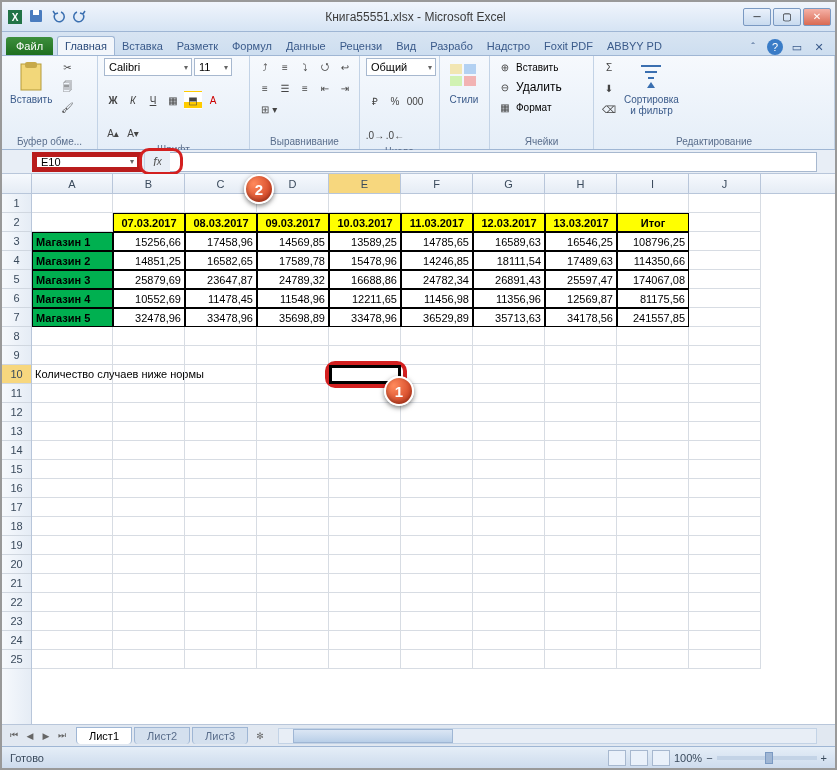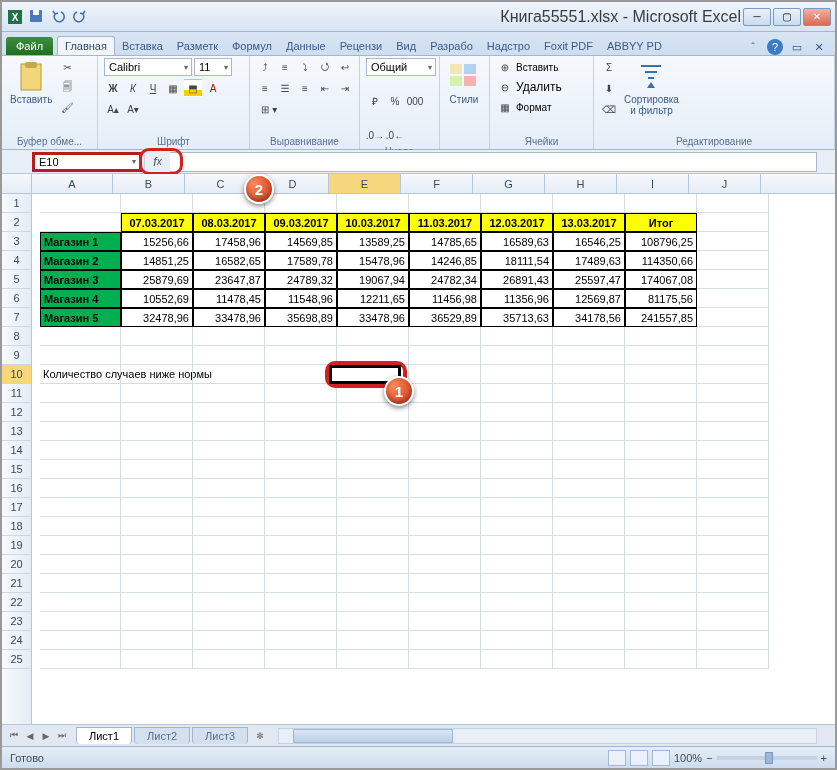--- a/index.html
+++ b/index.html
@@ -2,21 +2,21 @@
 <html><head>
 <meta charset="utf-8">
 <style>
 * { box-sizing: border-box; margin: 0; padding: 0; font-family: "Segoe UI", Tahoma, sans-serif; }
 body { background: #fff; width: 837px; height: 770px; position: relative; overflow: hidden; border: 2px solid #999; }
 
 .win-frame { width: 100%; height: 100%; display: flex; flex-direction: column; background: #dbe5f1; }
 .titlebar { height: 30px; background: linear-gradient(#f0f5fc,#d6e4f4); display: flex; align-items: center; padding: 0 4px; border-bottom: 1px solid #9fb6d4; }
 .titlebar .qat { display: flex; gap: 4px; align-items: center; }
 .titlebar .qat .qicon { width: 18px; height: 18px; }
-.titlebar .title { flex: 1; text-align: right; font-size: 16px; color: #3b3b3b; }
+.titlebar .title { flex: 1; text-align: center; font-size: 12px; color: #3b3b3b; }
 .titlebar .win-btns { display: flex; }
 .win-btn { width: 28px; height: 18px; margin-left: 2px; border: 1px solid #7a99c2; border-radius: 2px; background: linear-gradient(#eaf1fb,#c9dbef); display: flex; align-items: center; justify-content: center; font-size: 10px; }
 .win-btn.close { background: linear-gradient(#f5b1a6,#d96a53); color: #fff; }
 
 .ribbon-tabs { height: 24px; display: flex; align-items: flex-end; padding-left: 4px; background: linear-gradient(#d8e4f2,#cddef0); border-bottom: 1px solid #9fb6d4; }
 .file-tab { background: linear-gradient(#3d8f3d,#1f6f1f); color: #fff; font-size: 11px; padding: 3px 10px; border-radius: 3px 3px 0 0; margin-right: 4px; }
 .tab { font-size: 11px; color: #3a5a8a; padding: 3px 7px; cursor: pointer; }
 .tab.active { background: #f2f6fb; border: 1px solid #9fb6d4; border-bottom: none; border-radius: 3px 3px 0 0; color: #2a4a7a; }
 .help-icons { margin-left: auto; display: flex; gap: 6px; padding-right: 8px; }
 .hicon { width: 16px; height: 16px; font-size: 11px; color: #3a5a8a; display: flex; align-items: center; justify-content: center; }
@@ -28,39 +28,39 @@
 .bigbtn { display: flex; flex-direction: column; align-items: center; gap: 2px; padding: 2px; }
 .bigbtn .icn { width: 32px; height: 32px; }
 .bigbtn .lbl { font-size: 10px; color: #3a5a8a; text-align: center; line-height: 1.1; }
 .minicol { display: flex; flex-direction: column; gap: 2px; }
 .minirow { display: flex; gap: 2px; align-items: center; }
 .mini { width: 18px; height: 18px; border: 1px solid transparent; display: flex; align-items: center; justify-content: center; font-size: 10px; color: #444; }
 .selbox { height: 18px; border: 1px solid #a7b8cf; background: #fff; font-size: 11px; padding: 0 14px 0 4px; position: relative; display: flex; align-items: center; }
 .selbox::after { content: "▾"; position: absolute; right: 3px; font-size: 8px; color: #666; }
 
 .formula-bar { height: 24px; background: #e8eef6; border-bottom: 1px solid #b8c6da; display: flex; align-items: center; }
-.namebox { width: 110px; height: 20px; margin: 0 2px 0 30px; border: 3px solid #b91c1c; background: #fff; font-size: 11px; padding: 0 4px; display: flex; align-items: center; position: relative; }
+.namebox { width: 110px; height: 20px; margin: 0 2px 0 30px; border: 5px solid #b91c1c; background: #fff; font-size: 11px; padding: 0 4px; display: flex; align-items: center; position: relative; }
 .namebox::after { content: "▾"; position: absolute; right: 3px; font-size: 8px; color: #666; }
 .fx-box { width: 26px; height: 20px; border-left: 1px solid #c3d3e6; display: flex; align-items: center; justify-content: center; font-style: italic; font-size: 12px; color: #555; position: relative; }
 .fx-highlight { position: absolute; border: 3px solid #d32020; border-radius: 10px; left: -6px; top: -4px; width: 44px; height: 27px; pointer-events: none; }
 .formula-input { flex: 1; height: 20px; border: 1px solid #a7b8cf; border-left: none; background: #fff; margin-right: 18px; }
 
 .callout { position: absolute; width: 30px; height: 30px; border-radius: 50%; background: radial-gradient(circle at 30% 30%, #ff8a5c, #c43015); border: 2px solid #fff; box-shadow: 0 2px 5px rgba(0,0,0,.5), inset 0 -2px 4px rgba(0,0,0,.3); color: #fff; font-weight: bold; display: flex; align-items: center; justify-content: center; font-size: 15px; z-index: 50; }
 
 .grid-area { flex: 1; position: relative; background: #fff; overflow: hidden; }
 .colheads { display: flex; height: 20px; background: linear-gradient(#f6f9fd,#e5ecf5); border-bottom: 1px solid #b8c6da; }
 .corner { width: 30px; border-right: 1px solid #b8c6da; background: linear-gradient(#f6f9fd,#e5ecf5); }
 .ch { border-right: 1px solid #b8c6da; text-align: center; font-size: 11px; color: #3a4a5c; line-height: 20px; }
 .ch.sel { background: #f7d77e; }
 .gridbody { display: flex; height: calc(100% - 20px); overflow: hidden; }
 .rowheads { width: 30px; display: flex; flex-direction: column; background: linear-gradient(90deg,#f6f9fd,#e5ecf5); border-right: 1px solid #b8c6da; }
 .rh { height: 19px; border-bottom: 1px solid #d0d7e0; text-align: center; font-size: 11px; color: #3a4a5c; line-height: 19px; }
 .rh.sel { background: #f7d77e; }
 .cells { position: relative; flex: 1; }
-.row { display: flex; height: 19px; padding-left: 8px; }
+.row { display: flex; height: 19px; }
 .cell { border-right: 1px solid #d7dce3; border-bottom: 1px solid #d7dce3; font-size: 11px; padding: 0 3px; line-height: 18px; text-align: right; color: #000; overflow: hidden; white-space: nowrap; }
 .cell.hl-yellow { background: #ffff00; font-weight: bold; text-align: center; border: 1px solid #000; }
 .cell.hl-green { background: #00b050; font-weight: bold; text-align: left; border: 1px solid #000; }
 .cell.data { border: 1px solid #000; }
 .cell.txt { text-align: left; }
 .c-A{width:81px}.c-B{width:72px}.c-C{width:72px}.c-D{width:72px}.c-E{width:72px}.c-F{width:72px}.c-G{width:72px}.c-H{width:72px}.c-I{width:72px}.c-J{width:72px}
 
 .active-cell { position: absolute; border: 3px solid #000; background: #fff; pointer-events: none; }
 .active-cell::after { content: ""; position: absolute; right: -4px; bottom: -4px; width: 6px; height: 6px; background: #000; }
 .cell-highlight { position: absolute; border: 4px solid #d32020; border-radius: 10px; pointer-events: none; }
@@ -154,21 +154,21 @@
         <div class="minicol">
           <span class="mini">✂</span>
           <span class="mini">🗐</span>
           <span class="mini">🖌</span>
         </div>
       </div>
       <div class="glabel">Буфер обме...</div>
     </div>
 
     <div class="rgroup" style="width:152px">
-      <div class="gbody" style="flex-direction:column;gap:3px">
+      <div class="gbody" style="flex-direction:column;gap:15px">
         <div class="minirow">
           <div class="selbox" style="width:88px">Calibri</div>
           <div class="selbox" style="width:38px">11</div>
         </div>
         <div class="minirow">
           <span class="mini" style="font-weight:bold">Ж</span>
           <span class="mini" style="font-style:italic">К</span>
           <span class="mini" style="text-decoration:underline">Ч</span>
           <span class="mini">▦</span>
           <span class="mini" style="background:linear-gradient(#fff 60%,#fc0 60%)">⬒</span>
@@ -378,21 +378,21 @@
             <div class="cell c-G data">18111,54</div>
             <div class="cell c-H data">17489,63</div>
             <div class="cell c-I data">114350,66</div>
             <div class="cell c-J"></div>
           </div>
           <div class="row">
             <div class="cell c-A hl-green">Магазин 3</div>
             <div class="cell c-B data">25879,69</div>
             <div class="cell c-C data">23647,87</div>
             <div class="cell c-D data">24789,32</div>
-            <div class="cell c-E data">19067,94</div>
+            <div class="cell c-E data">16688,86</div>
             <div class="cell c-F data">24782,34</div>
             <div class="cell c-G data">26891,43</div>
             <div class="cell c-H data">25597,47</div>
             <div class="cell c-I data">174067,08</div>
             <div class="cell c-J"></div>
           </div>
           <div class="row">
             <div class="cell c-A hl-green">Магазин 4</div>
             <div class="cell c-B data">10552,69</div>
             <div class="cell c-C data">11478,45</div>

